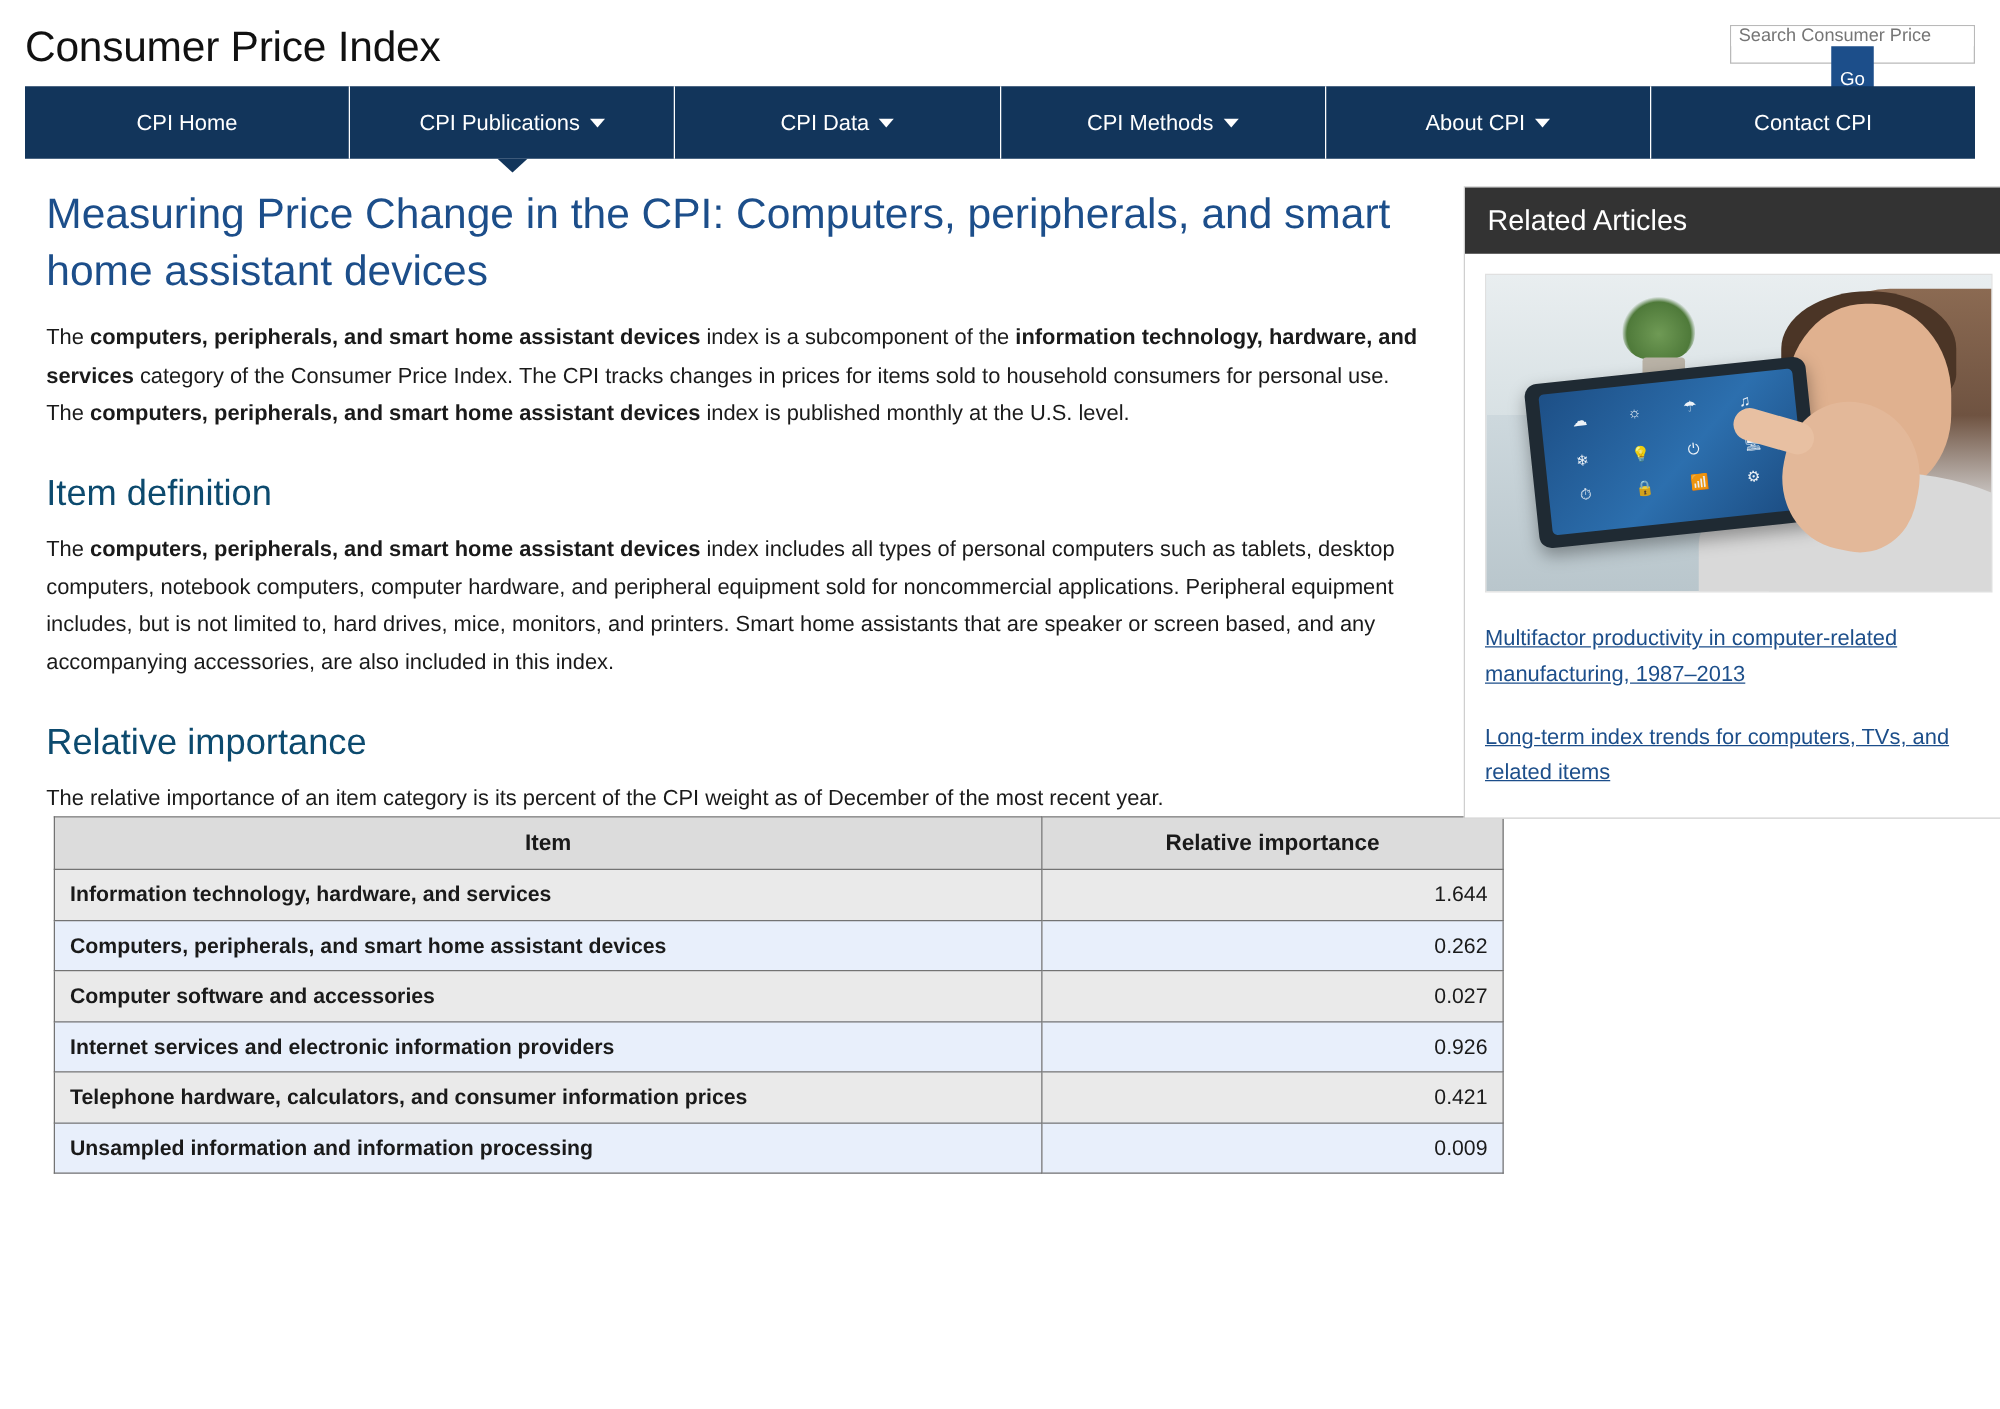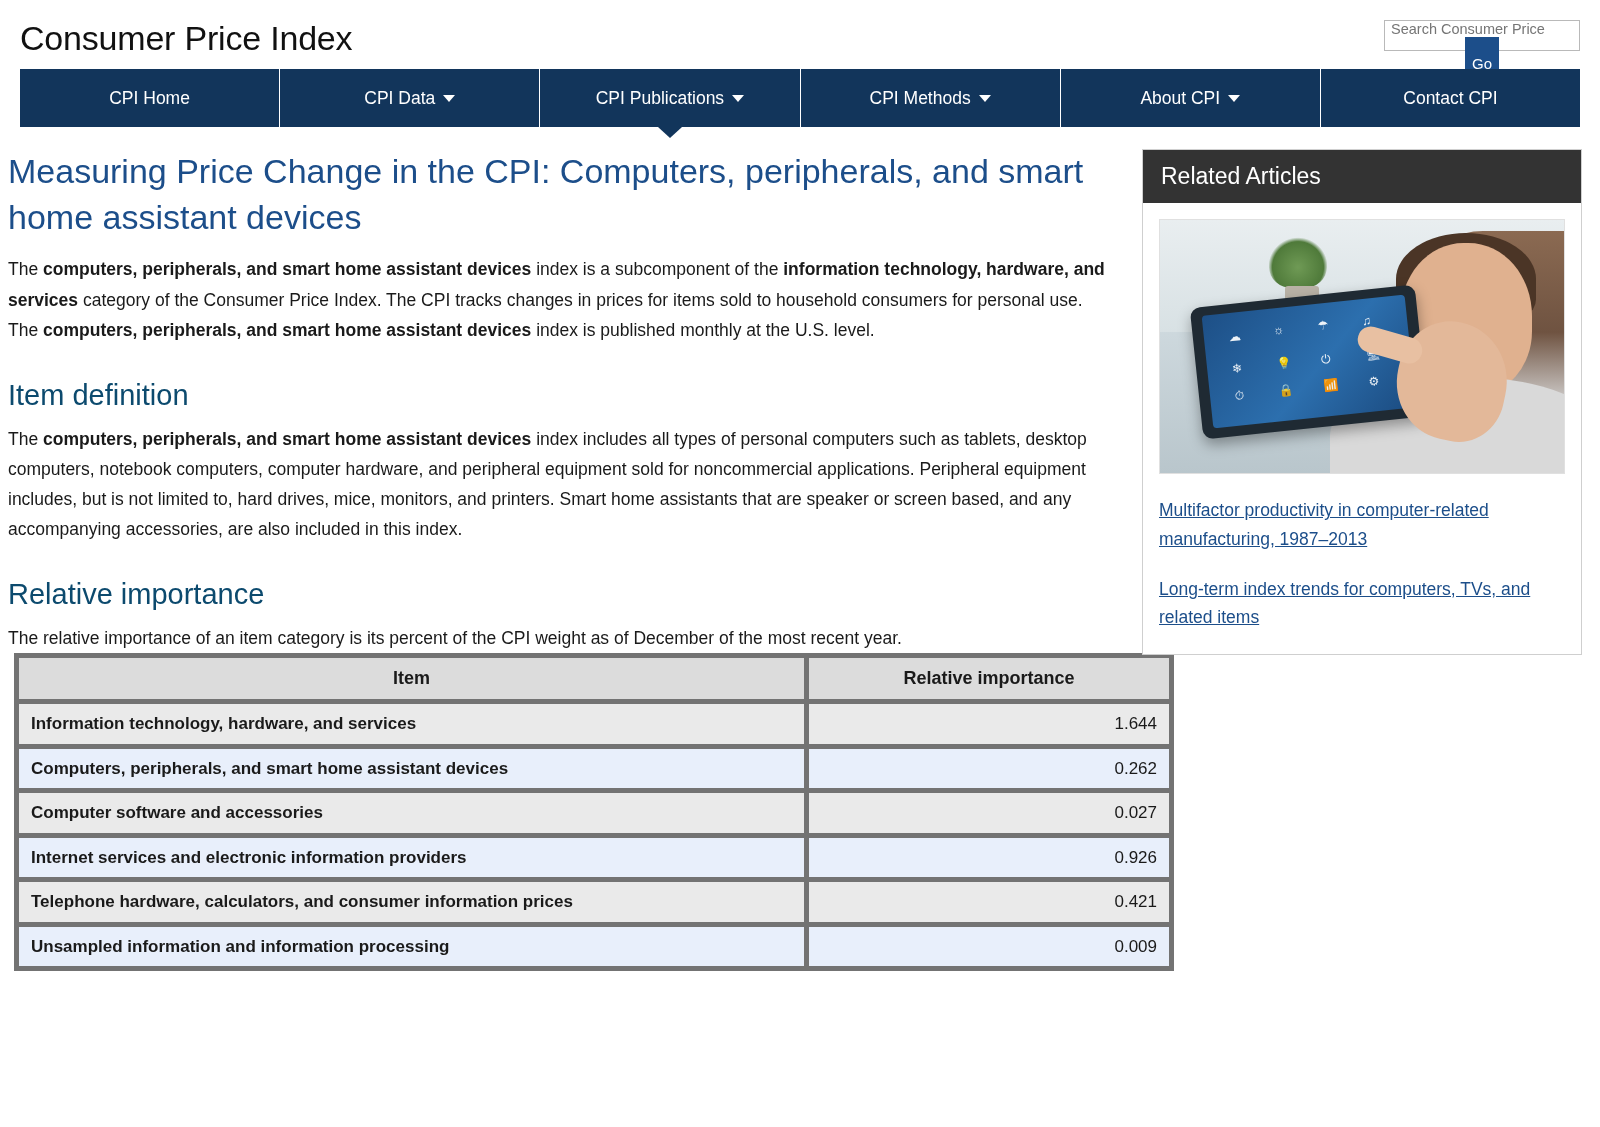--- a/index.html
+++ b/index.html
@@ -100,21 +100,21 @@
     width: 0; height: 0;
     border-left: 12px solid transparent;
     border-right: 12px solid transparent;
     border-top: 11px solid #12355b;
   }
 
   
   .content-wrap {
     display: flex;
     align-items: flex-start;
-    padding: 0 8px;
+    padding: 0 37px;
     gap: 34px;
   }
   .main-col { width: 1100px; }
   .side-col { width: 440px; padding-top: 22px; }
 
   h1.article-title {
     color: #1c4e8a;
     font-size: 34px;
     font-weight: 400;
     line-height: 1.34;
@@ -262,21 +262,21 @@
     margin: 30px 0 8px 6px;
   }
   table.rel-table {
     border-collapse: collapse;
     width: 1160px;
     margin-left: 6px;
     font-size: 17px;
   }
   table.rel-table th,
   table.rel-table td {
-    border: 5px solid #737373;
+    border: 1px solid #737373;
     padding: 7px 12px;
     line-height: 1.5;
   }
   table.rel-table thead th {
     background: #dcdcdc;
     text-align: center;
     font-weight: 700;
     font-size: 18px;
   }
   table.rel-table th.col-item { width: 790px; }
@@ -296,26 +296,26 @@
     <div class="search-wrap">
       <input class="search-input" type="text" placeholder="Search Consumer Price" style="">
       <button class="search-go">Go</button>
     </div>
   </div>
 
   <nav class="nav">
     <div class="nav-item">
       <span>CPI Home</span>
     </div>
+    <div class="nav-item has-pointer">
+      <span>CPI Publications</span>
+      <span class="caret"></span>
+    </div>
     <div class="nav-item">
       <span>CPI Data</span>
-      <span class="caret"></span>
-    </div>
-    <div class="nav-item has-pointer">
-      <span>CPI Publications</span>
       <span class="caret"></span>
     </div>
     <div class="nav-item">
       <span>CPI Methods</span>
       <span class="caret"></span>
     </div>
     <div class="nav-item">
       <span>About CPI</span>
       <span class="caret"></span>
     </div>

